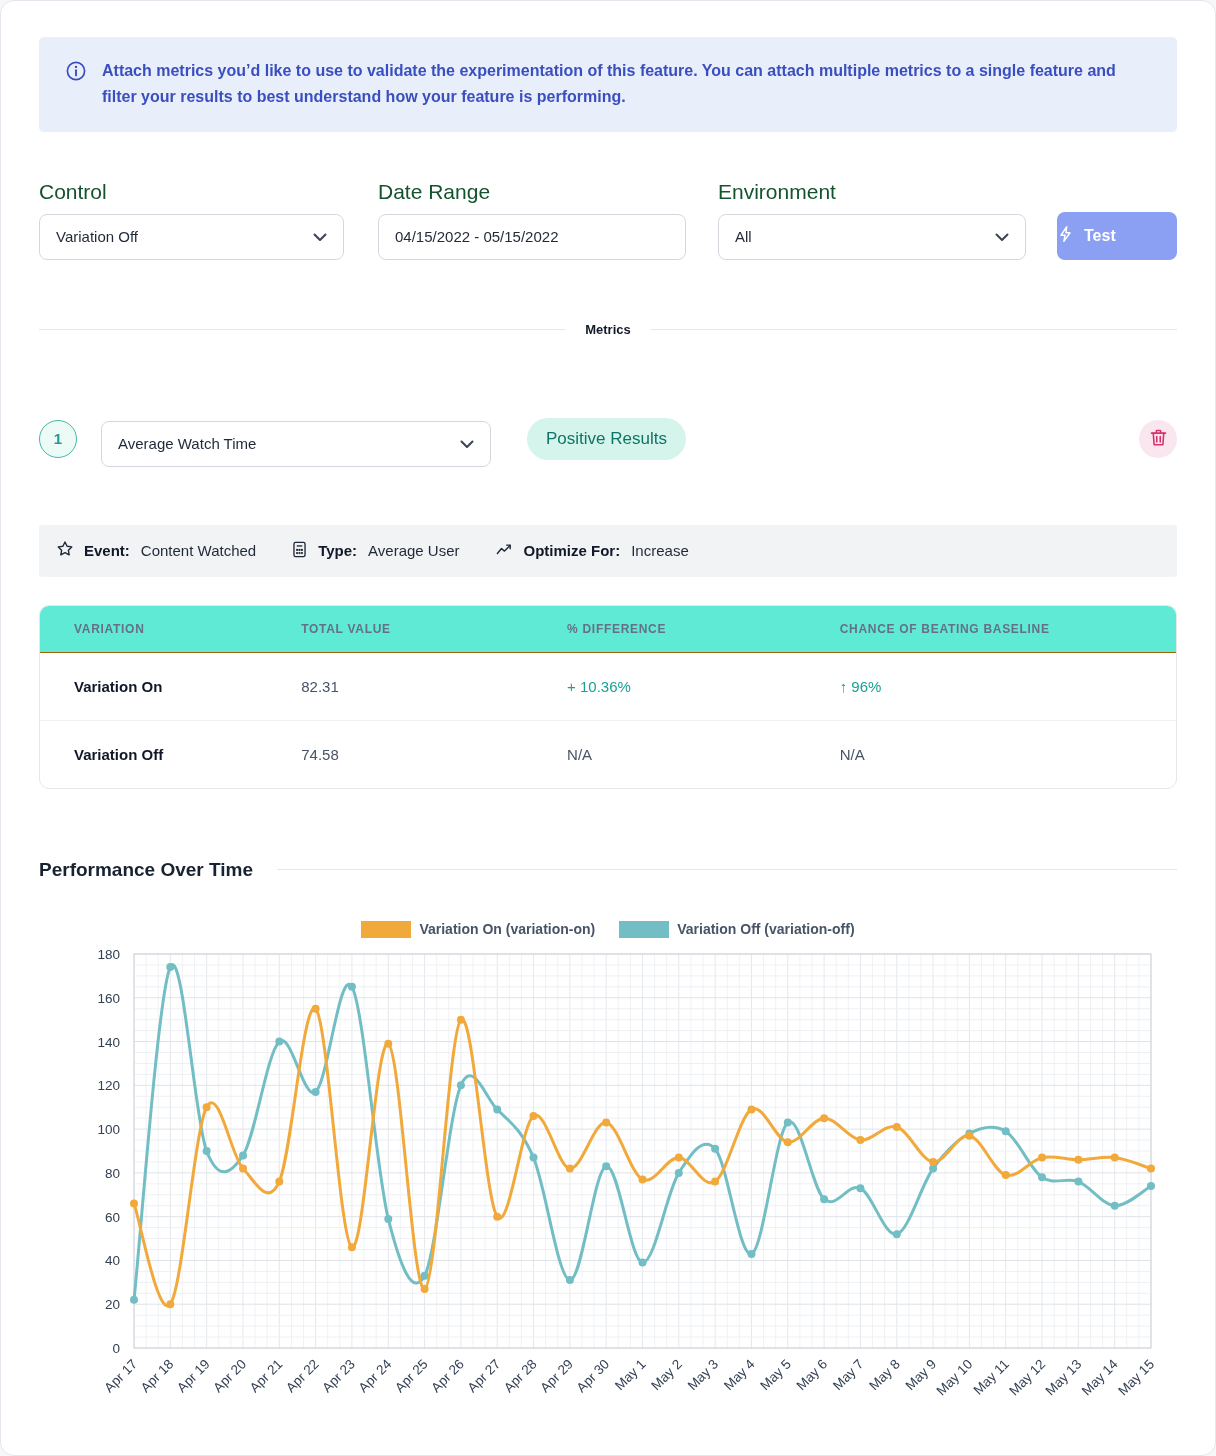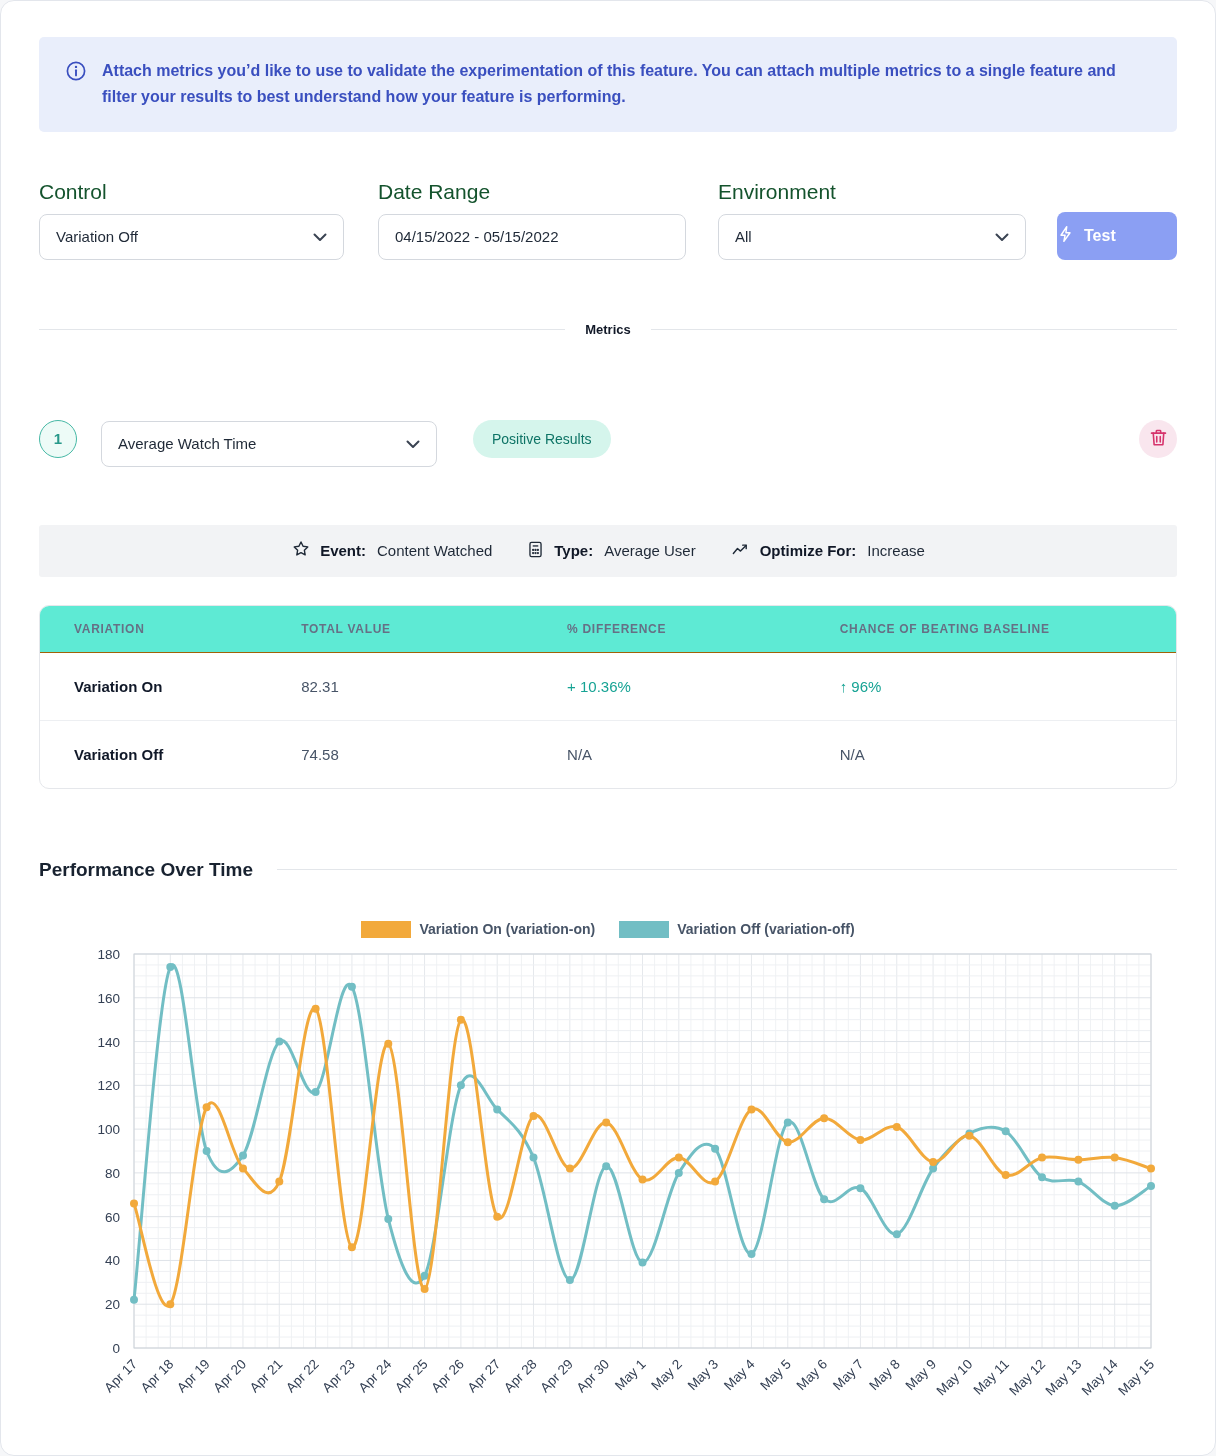--- a/index.html
+++ b/index.html
@@ -80,26 +80,26 @@
   .metric-row { display: flex; align-items: center; margin-top: 74px; }
   .num-badge {
     width: 38px; height: 38px;
     border-radius: 50%;
     border: 1.5px solid #46b8a5;
     background: #edfbf7;
     color: #27998a;
     font-size: 15px; font-weight: 600;
     display: flex; align-items: center; justify-content: center;
   }
-  .metric-select { width: 336px; margin-left: 24px; height: 46px; font-weight: 400; }
+  .metric-select { width: 390px; margin-left: 24px; height: 46px; font-weight: 400; }
   .result-pill {
     margin-left: 36px;
     background: #d5f5ec;
     color: #0e7466;
-    font-size: 14px;
+    font-size: 17px;
     padding: 11px 19px;
     border-radius: 999px;
   }
   .trash-btn {
     margin-left: auto;
     width: 38px; height: 38px;
     border-radius: 50%;
     background: #f9e6ee;
     border: none;
     display: flex; align-items: center; justify-content: center;
@@ -110,21 +110,20 @@
     margin-top: 58px;
     background: #f2f3f5;
     border-radius: 3px;
     height: 52px;
     display: flex;
     align-items: center;
     padding: 0 16px;
     gap: 34px;
     font-size: 15px;
     color: #111827;
-    justify-content: center;
   }
   .event-item { display: flex; align-items: center; gap: 9px; }
   .event-item b { font-weight: 700; }
   .event-item .val { margin-left: 2px; color: #1f2937; }
   
   .results-table {
     margin-top: 28px;
     border: 1px solid #e5e7eb;
     border-radius: 10px;
     overflow: hidden;

